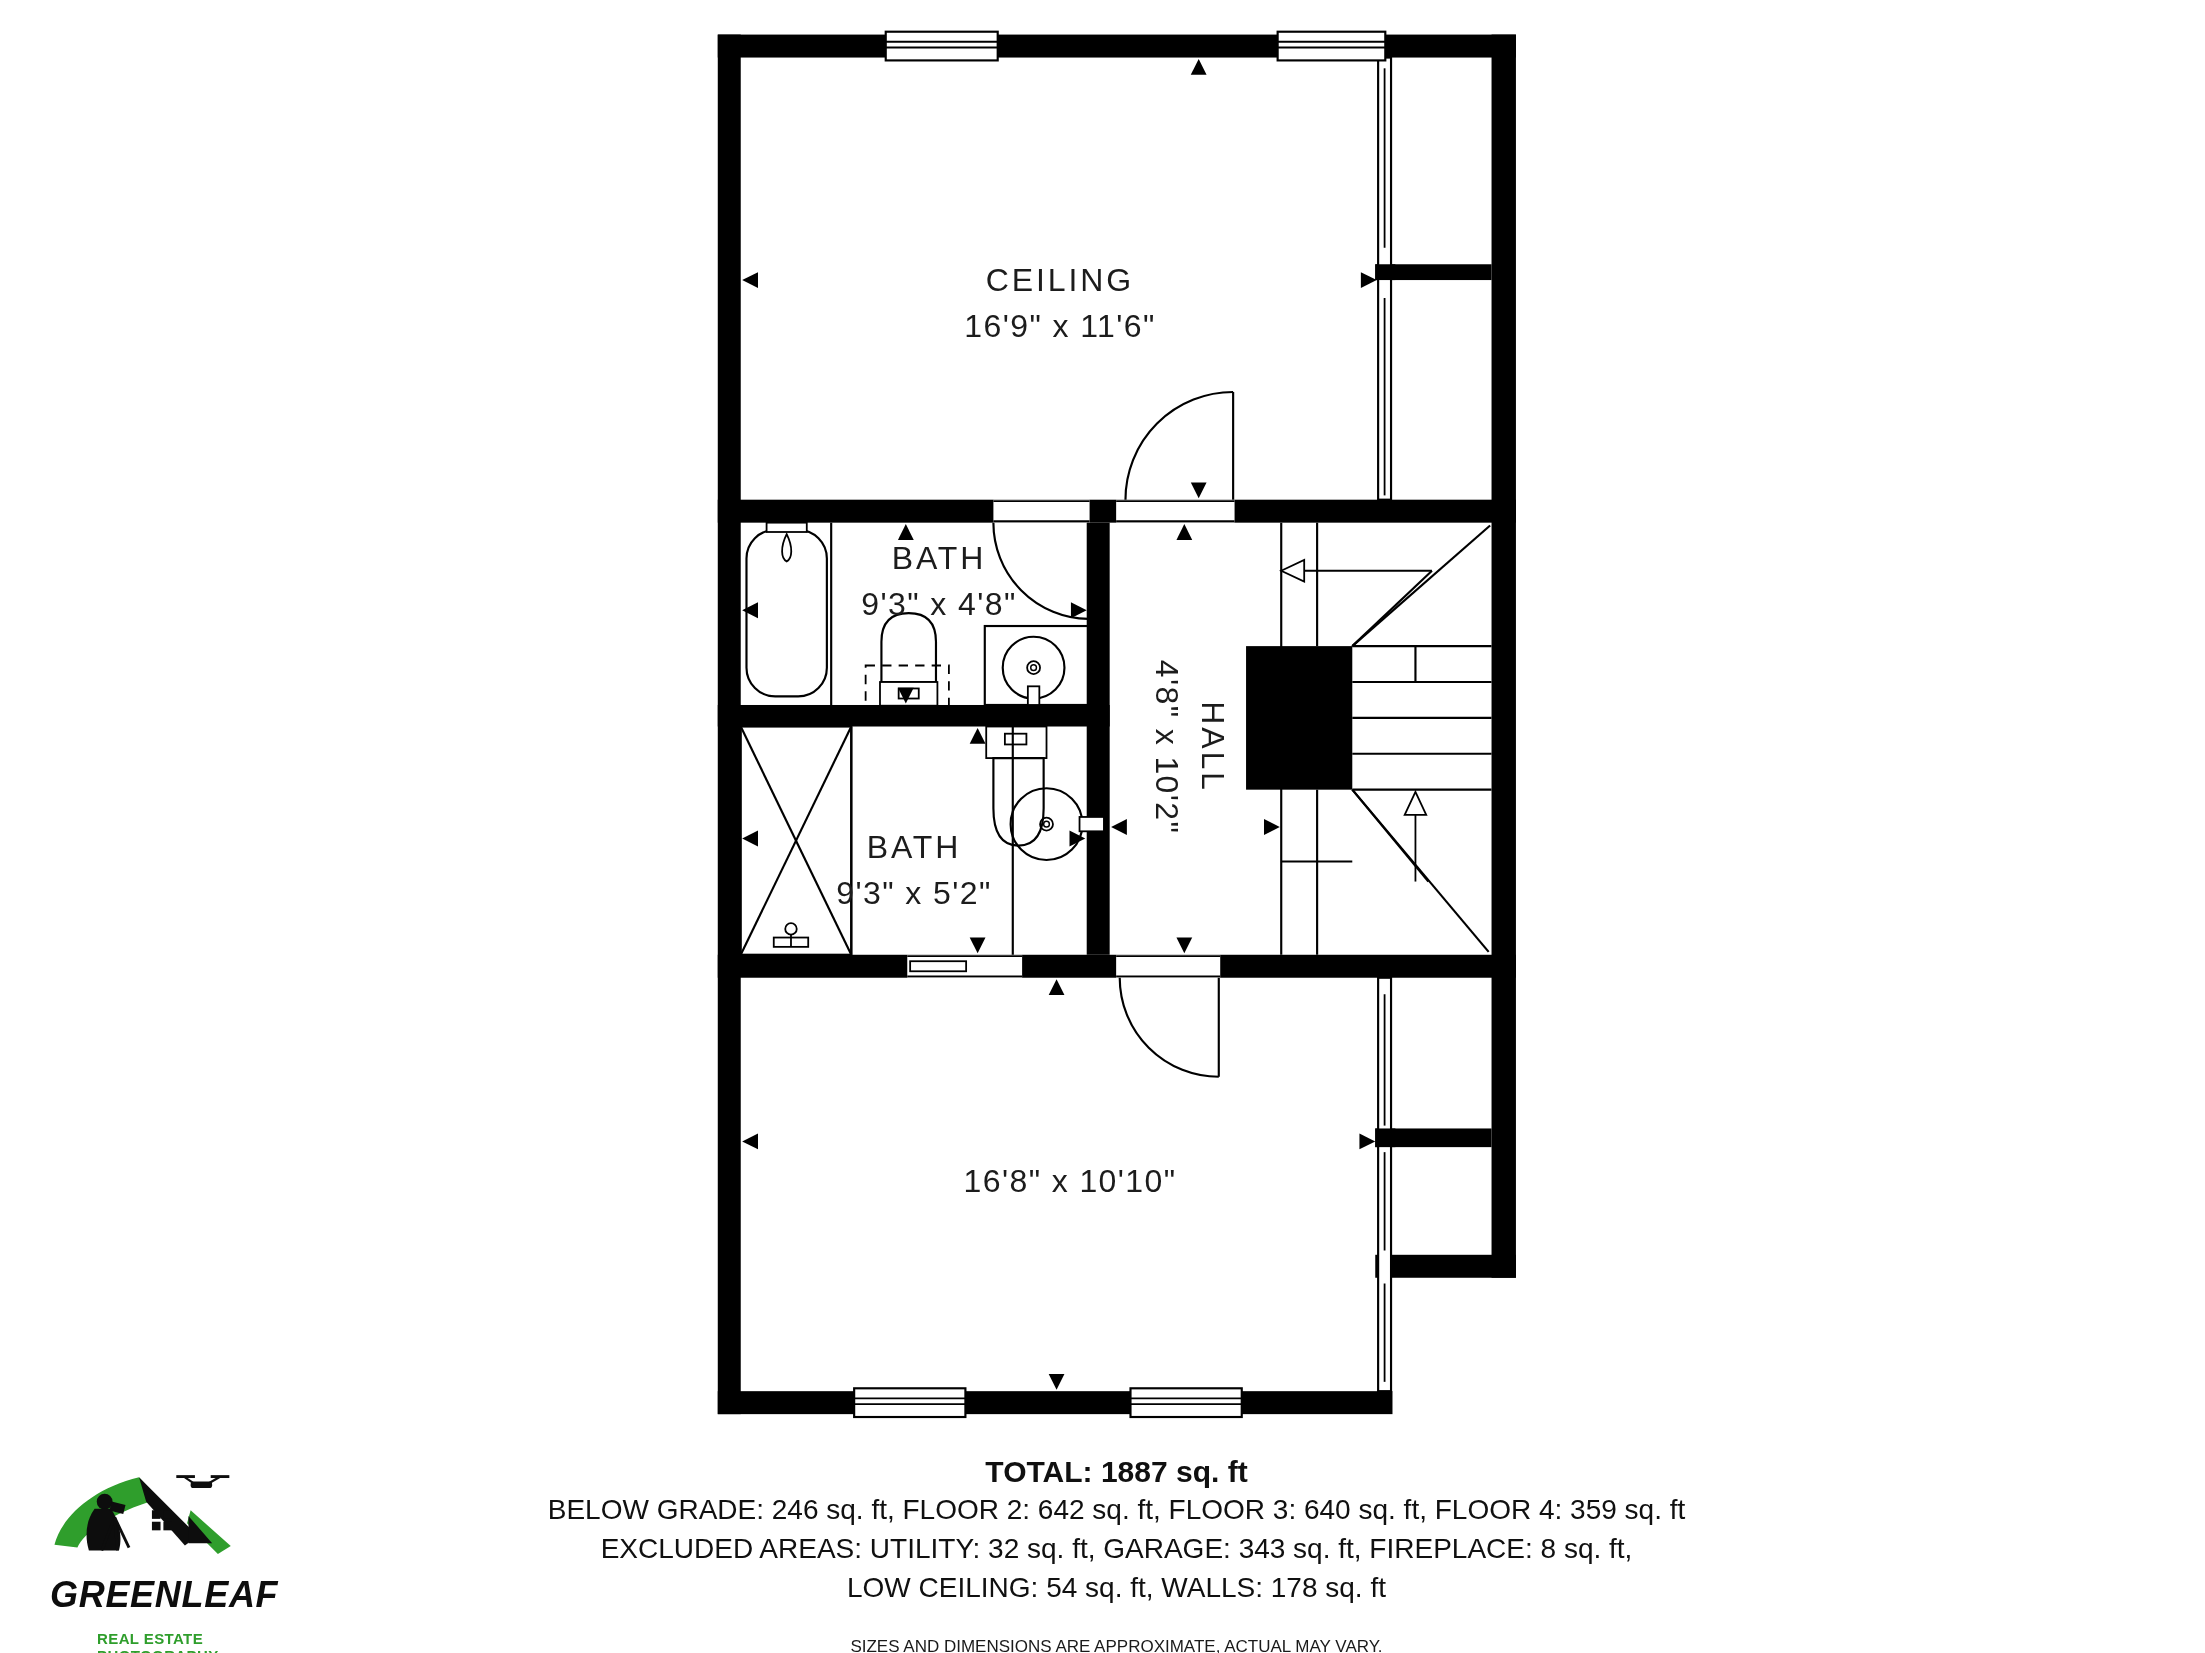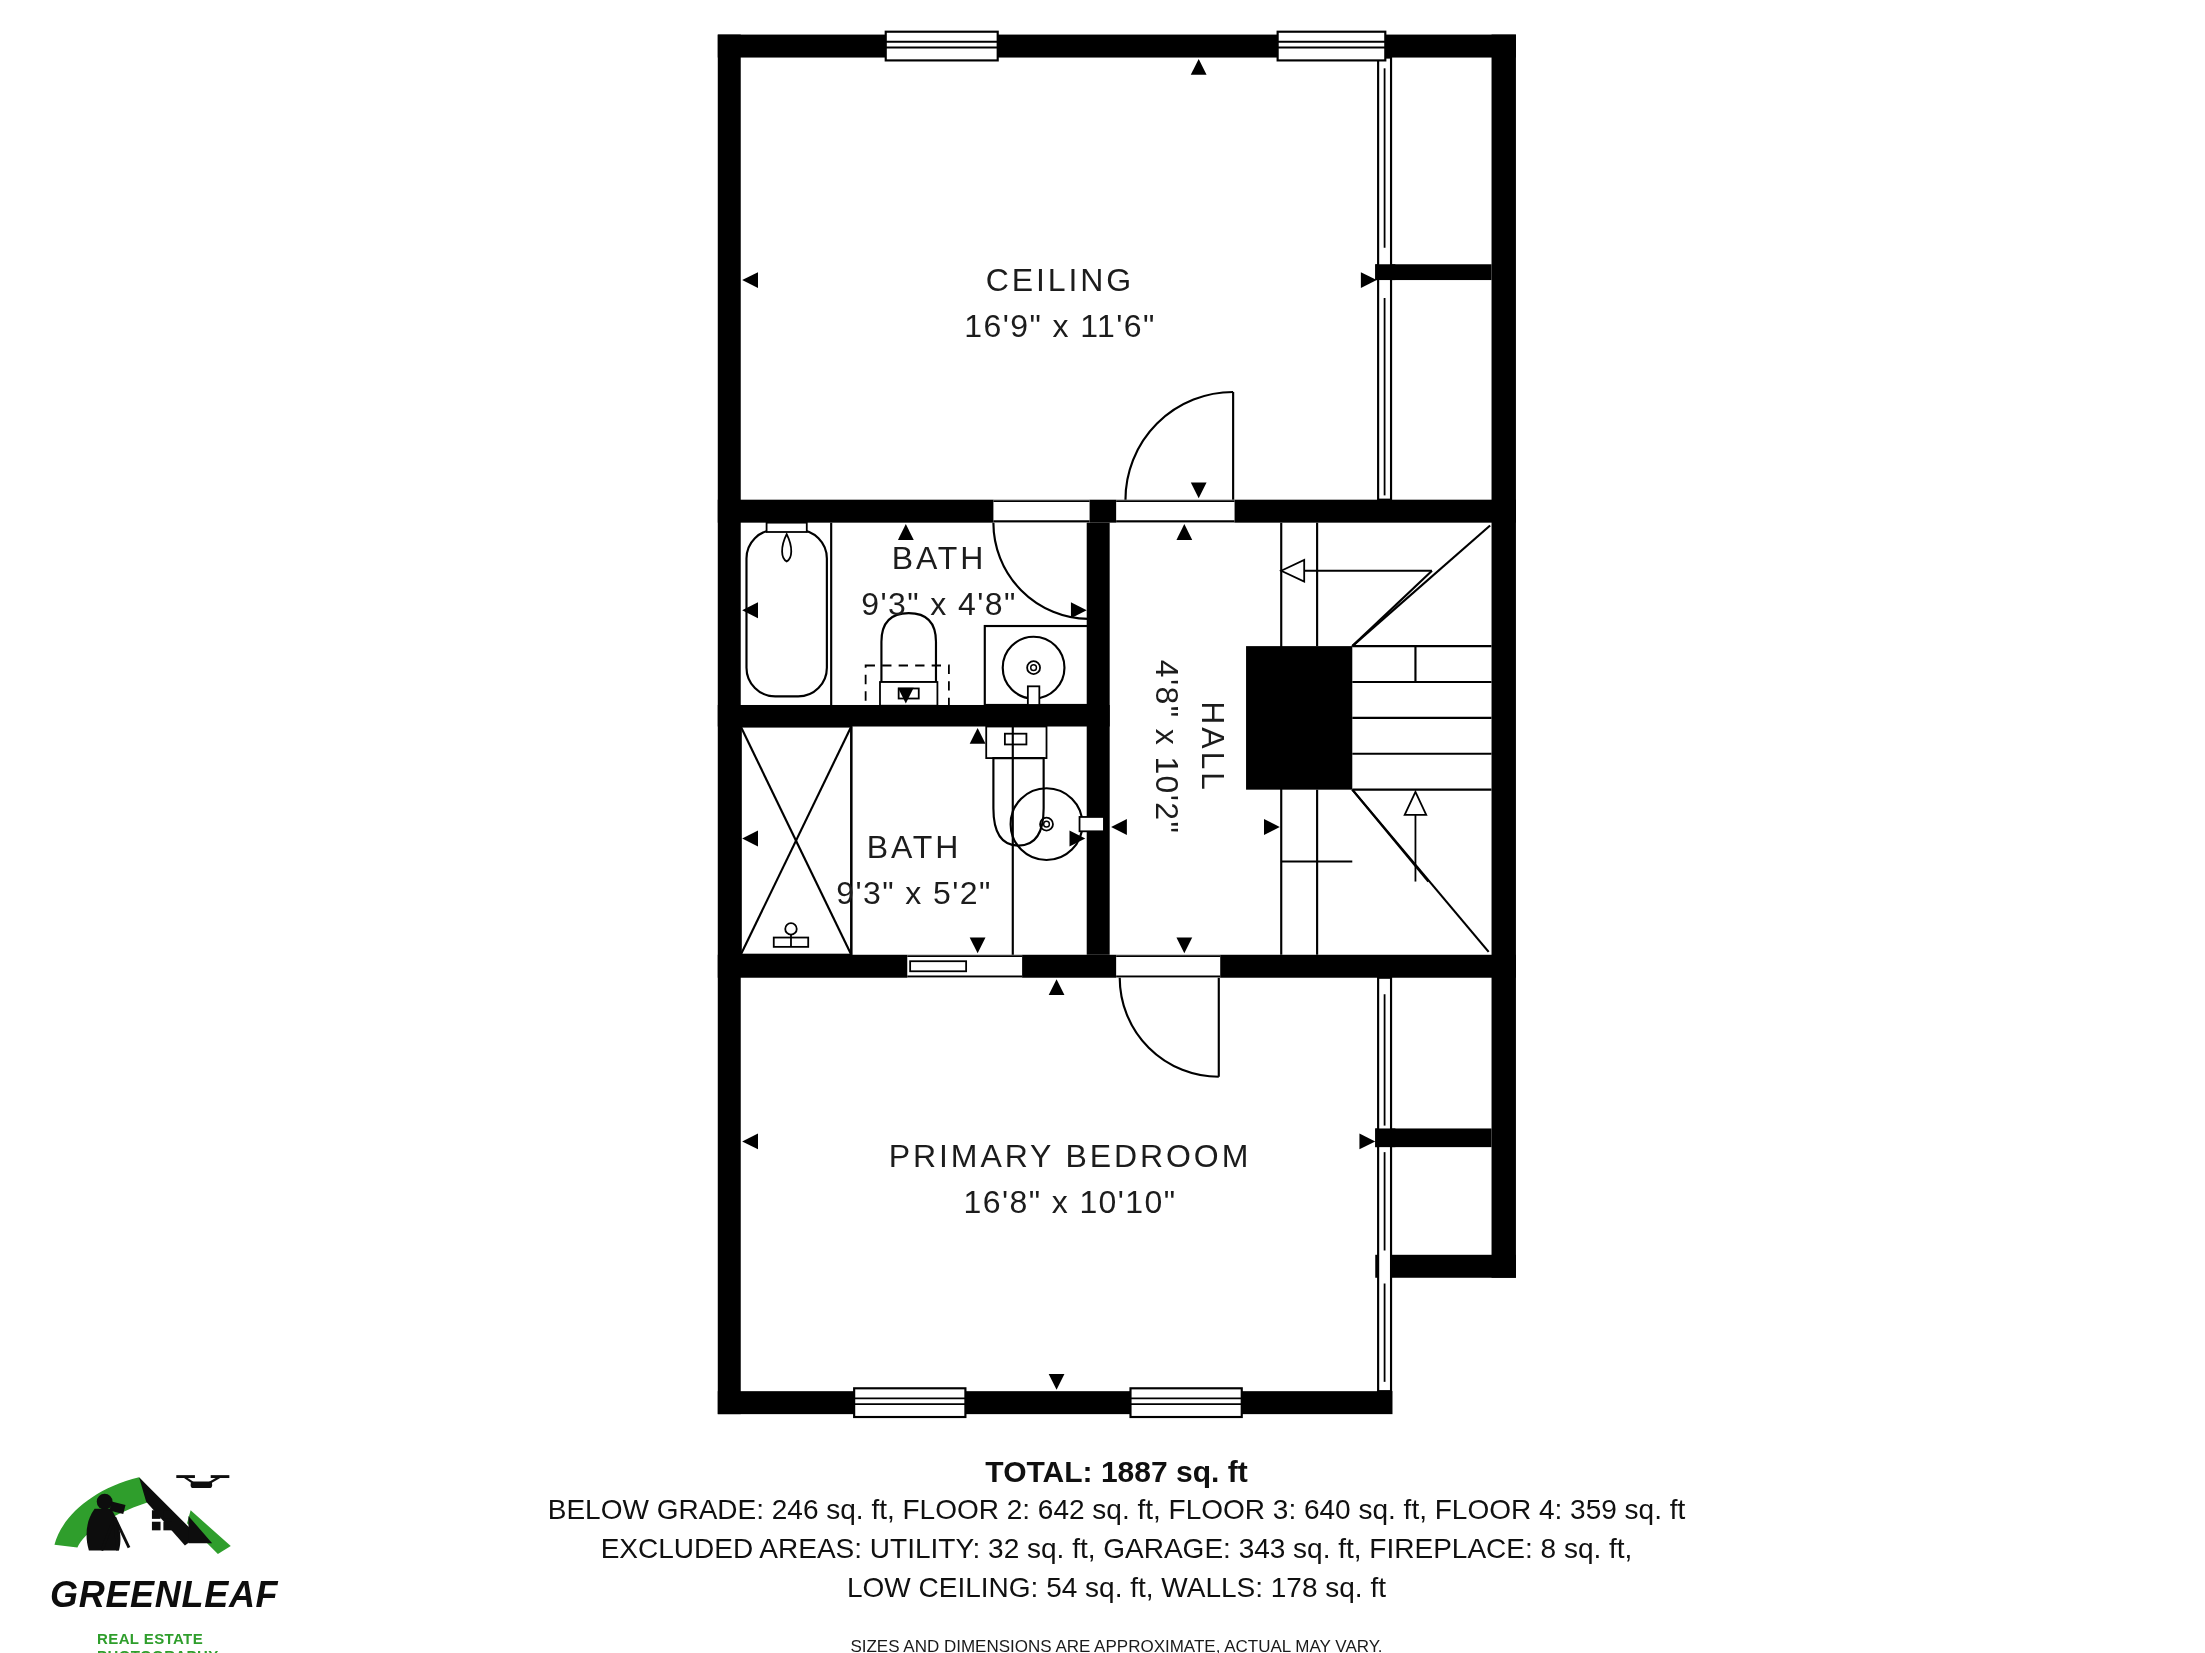--- a/index.html
+++ b/index.html
@@ -215,21 +215,20 @@
   <div class="rname">HALL</div>
   <div class="rdims">4'8" x 10'2"</div>
 </div>
 
 <div class="label" style="left:914px;top:870px;">
   <div class="rname">BATH</div>
   <div class="rdims">9'3" x 5'2"</div>
 </div>
 
 <div class="label" style="left:1070px;top:1179px;">
-  <div class="rname">PRIMARY BEDROOM</div>
   <div class="rdims">16'8" x 10'10"</div>
 </div>
 
 <div class="footer">
   <div class="total">TOTAL: 1887 sq. ft</div>
   <div class="line">BELOW GRADE: 246 sq. ft, FLOOR 2: 642 sq. ft, FLOOR 3: 640 sq. ft, FLOOR 4: 359 sq. ft</div>
   <div class="line">EXCLUDED AREAS: UTILITY: 32 sq. ft, GARAGE: 343 sq. ft, FIREPLACE: 8 sq. ft,</div>
   <div class="line">LOW CEILING: 54 sq. ft, WALLS: 178 sq. ft</div>
   <div class="disclaimer">SIZES AND DIMENSIONS ARE APPROXIMATE, ACTUAL MAY VARY.</div>
 </div>

